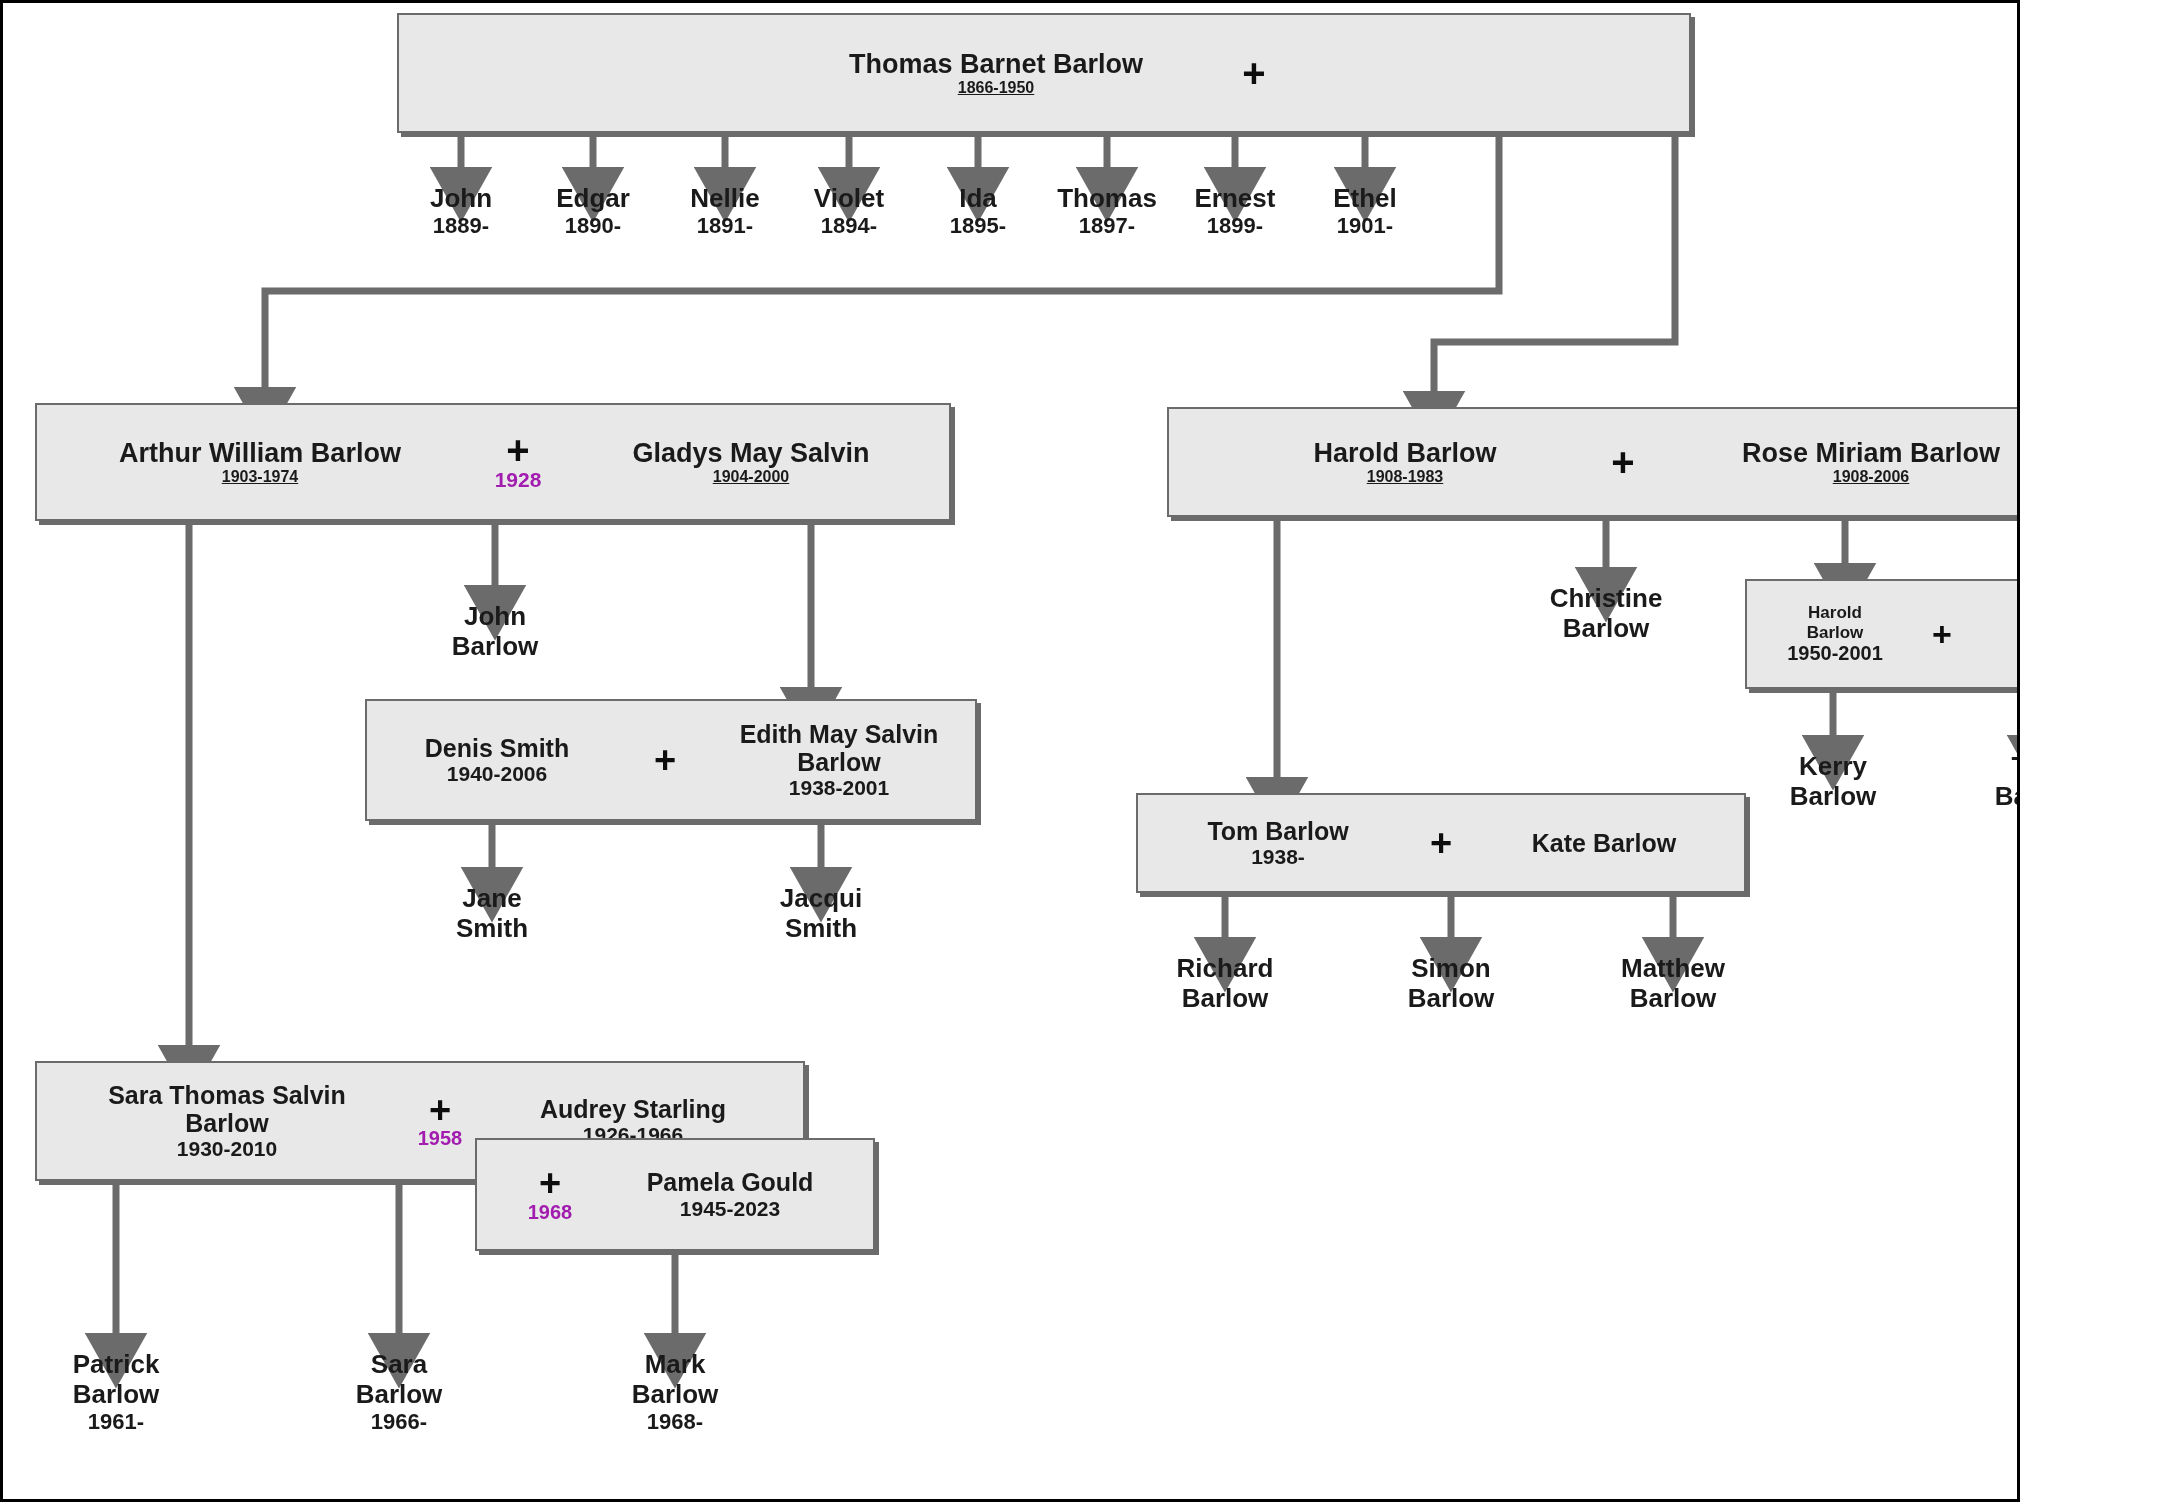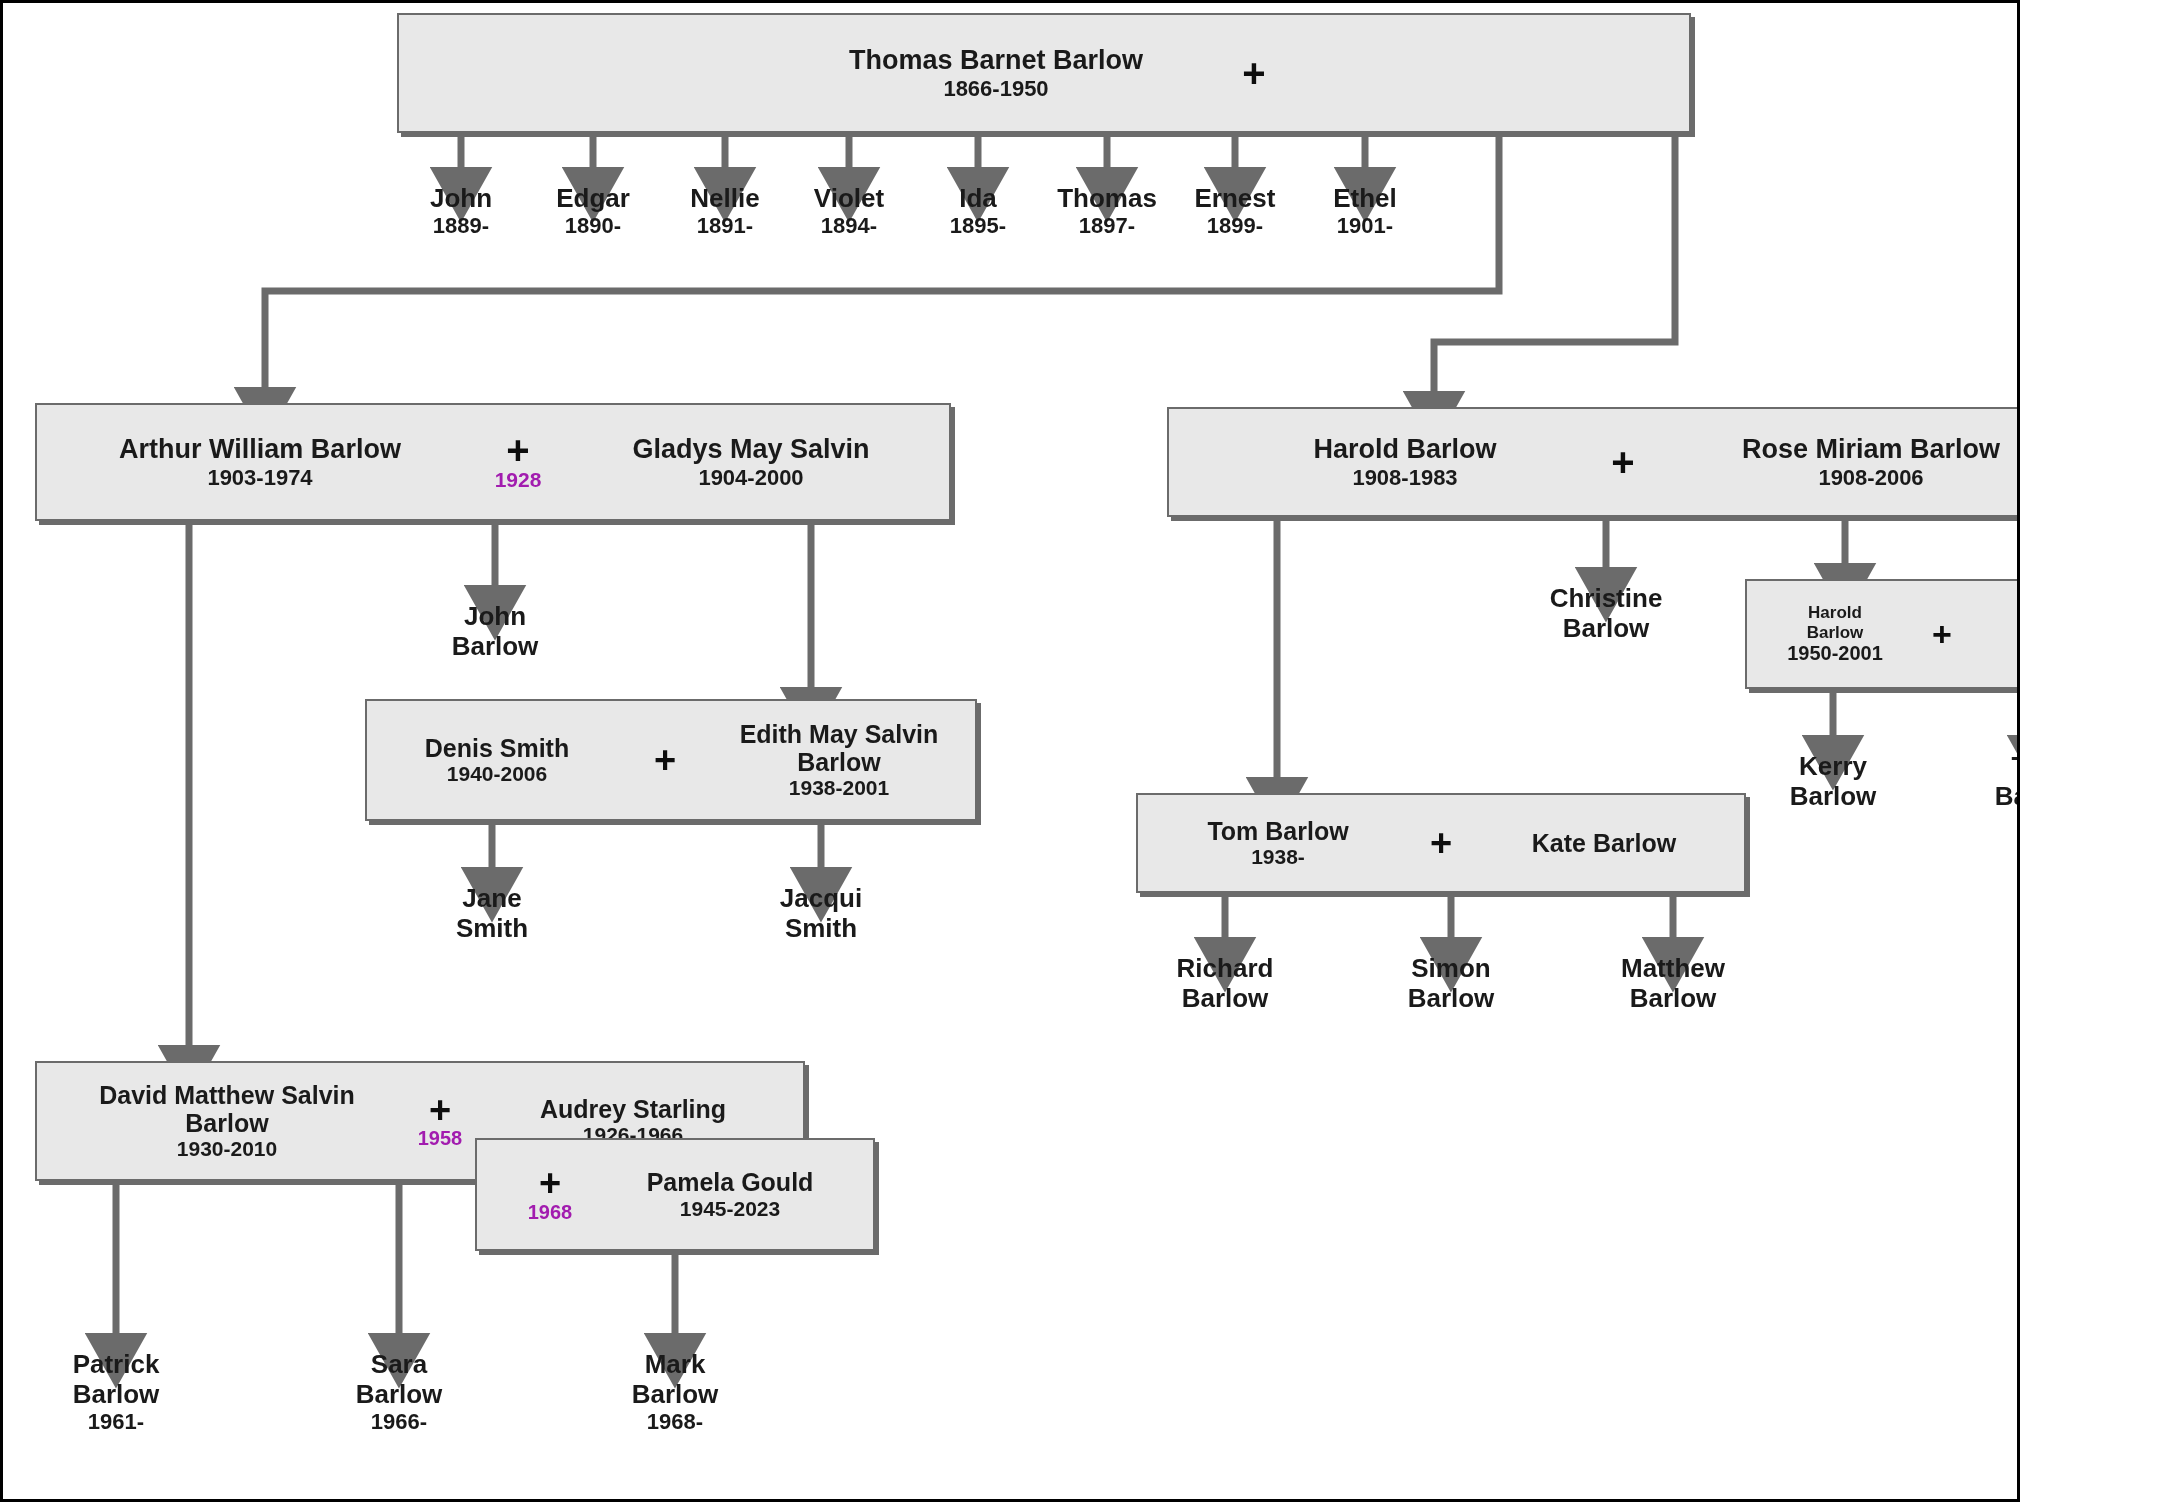--- a/index.html
+++ b/index.html
@@ -35,21 +35,21 @@
     position:absolute;
     display:flex;flex-direction:column;
     align-items:center;justify-content:flex-start;
     text-align:center;z-index:3;
   }
   .leaf .pname{font-weight:bold;color:#1a1a1a;}
   .leaf .pdates{font-weight:bold;color:#1a1a1a;}
 
   
   .s-big .pname{font-size:27px;}
-  .s-big .pdates{font-size:22px;}
+  .s-big .pdates{font-size:16px;text-decoration:underline;}
   .s-big .plus-sign{font-size:40px;}
   .s-big .plus-year{font-size:21px;}
 
   .s-med .pname{font-size:25px;}
   .s-med .pdates{font-size:21px;}
   .s-med .plus-sign{font-size:38px;}
   .s-med .plus-year{font-size:20px;}
 
   .s-sm .pname{font-size:17px;}
   .s-sm .pdates{font-size:20px;}
@@ -203,21 +203,21 @@
     <div class="pname">Smith</div>
   </div>
   <div class="leaf leaf-lg" style="left:738px;top:880px;width:160px;">
     <div class="pname">Jacqui</div>
     <div class="pname">Smith</div>
   </div>
 
   <div class="node s-med" style="left:32px;top:1058px;width:770px;height:120px;">
     <div class="couple">
       <div class="person" style="width:340px;">
-        <div class="pname">David Matthew Salvin</div>
+        <div class="pname">Sara Thomas Salvin</div>
         <div class="pname">Barlow</div>
         <div class="pdates">1930-2010</div>
       </div>
       <div class="plus" style="width:86px;">
         <div class="plus-sign">+</div>
         <div class="plus-year">1958</div>
       </div>
       <div class="person" style="width:300px;">
         <div class="pname">Audrey Starling</div>
         <div class="pdates">1926-1966</div>

